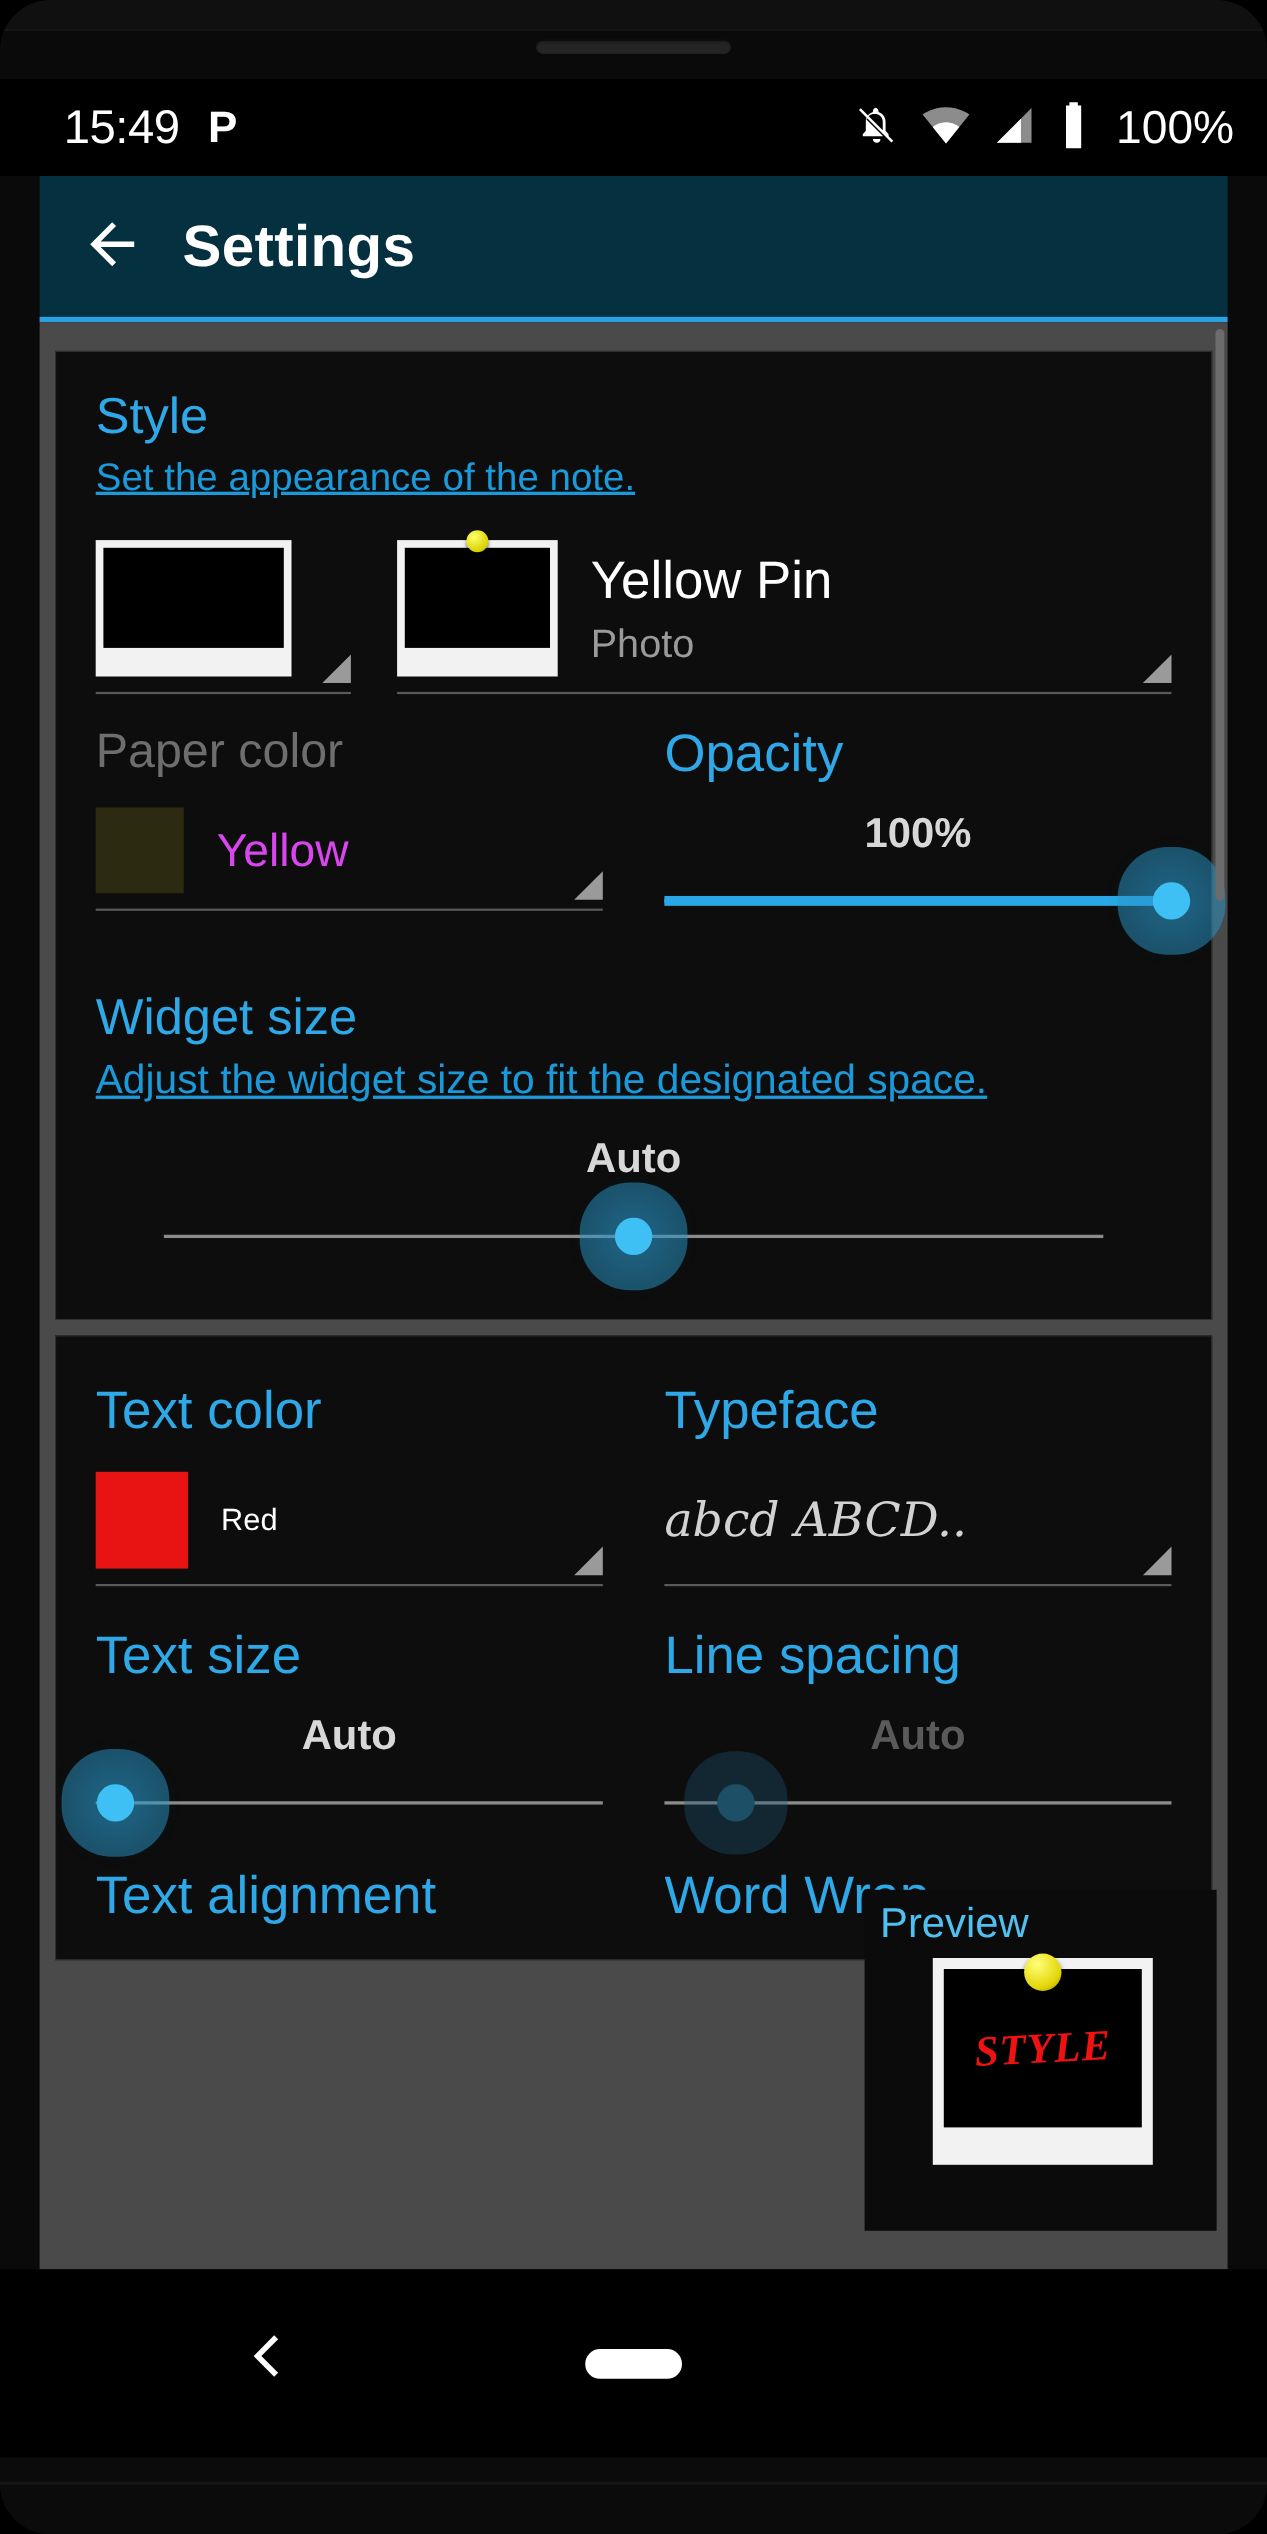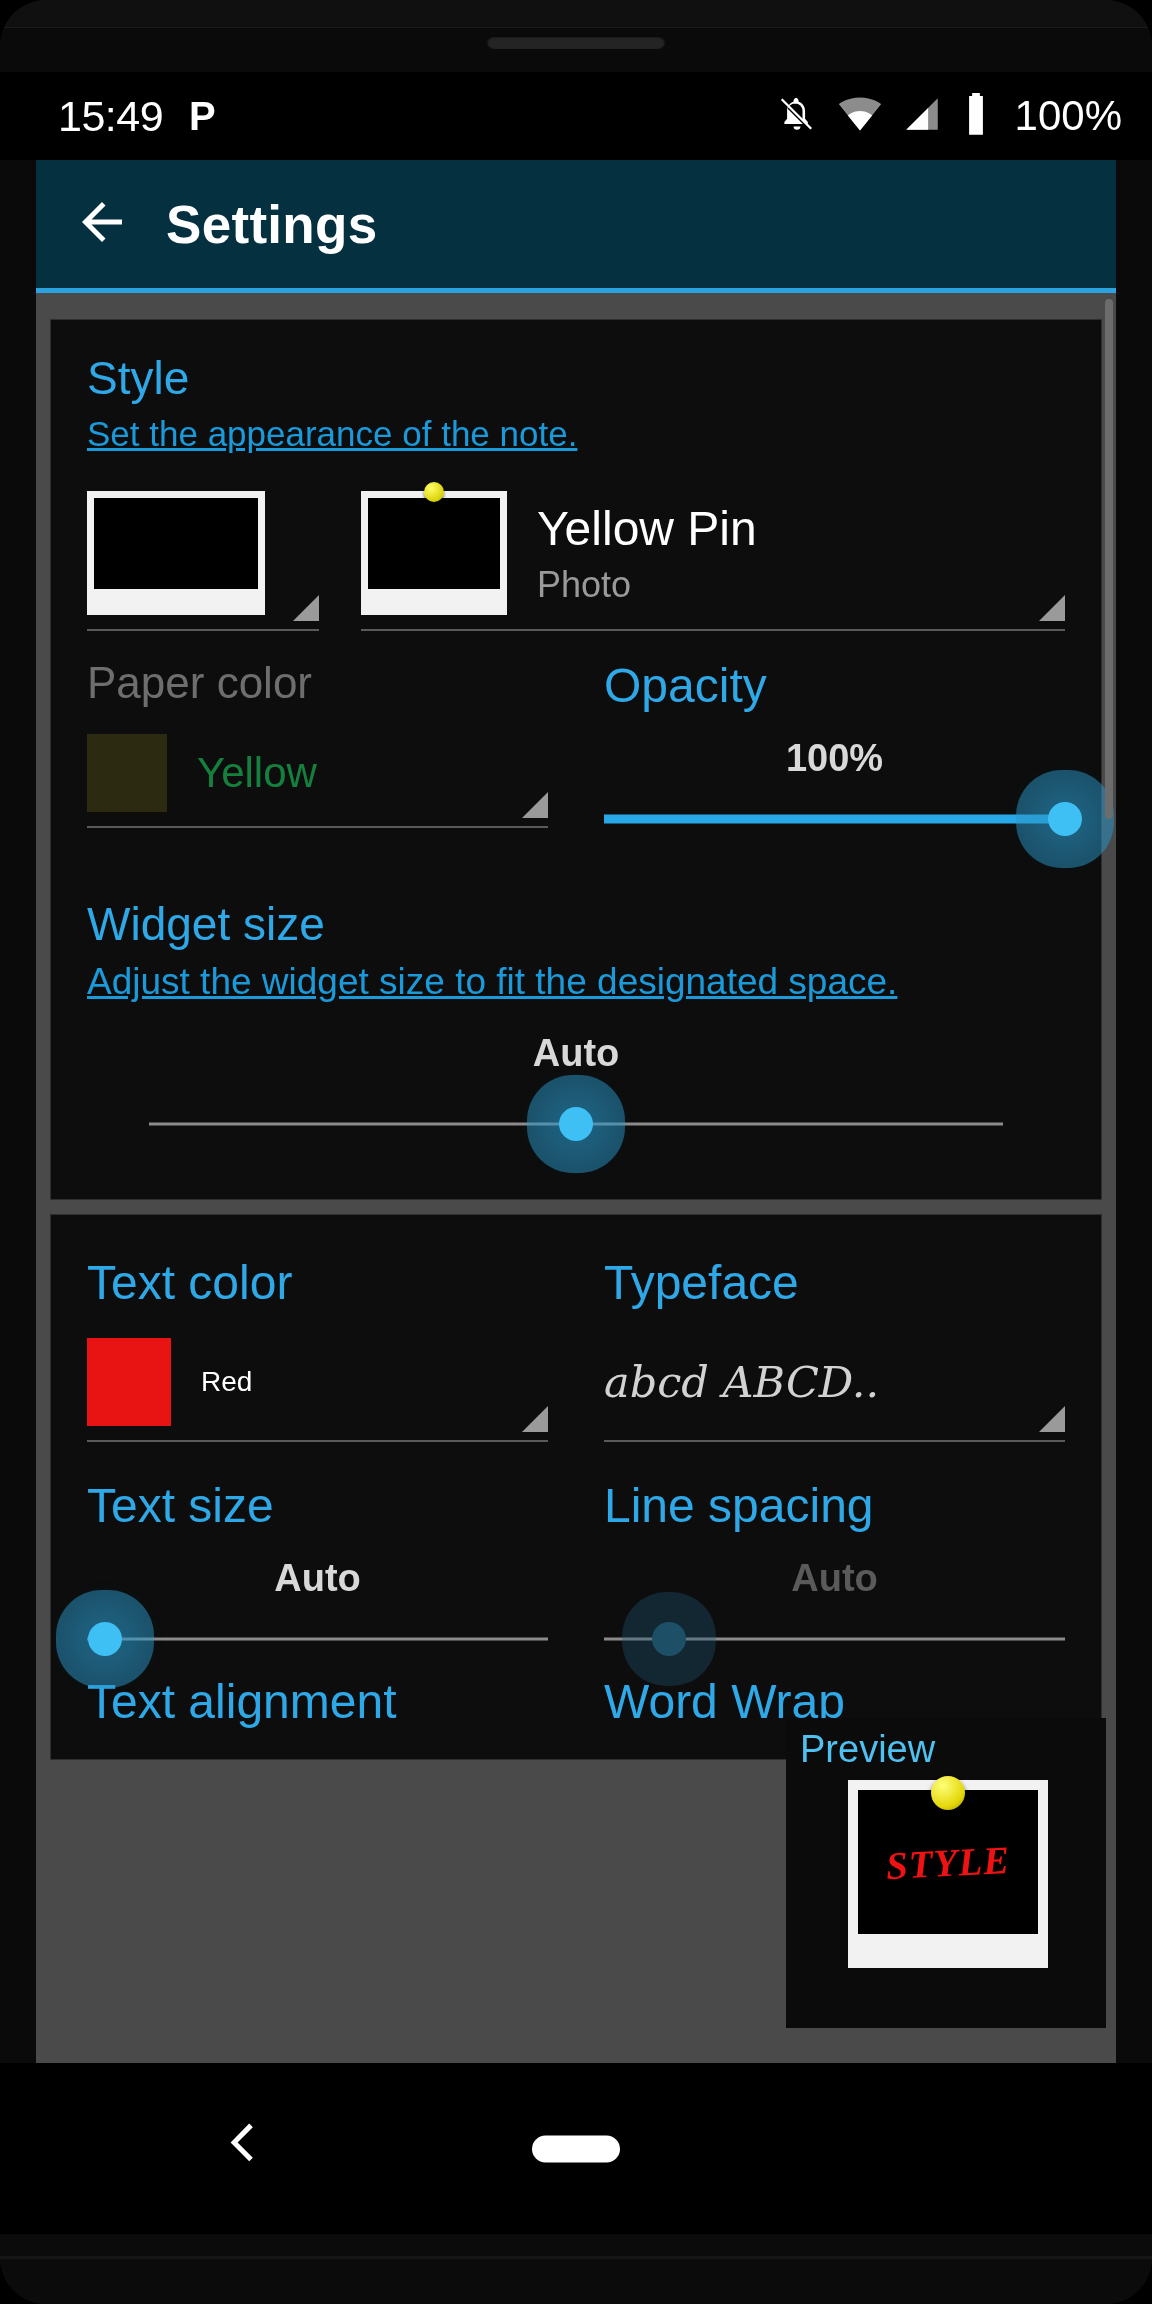--- a/index.html
+++ b/index.html
@@ -88,21 +88,21 @@
     position: absolute; right: 3px; top: 6px;
     width: 8px; height: 520px; background: #6c6c6c; border-radius: 4px;
   }
 
   
   .h-title { color: #2fa8e8; font-size: 46px; font-weight: 400; line-height: 1.05; }
   .h-sub   { color: #1a9ada; font-size: 35px; font-weight: 400; line-height: 1.28; margin-top: 10px; text-decoration: underline; }
   .lbl-blue { color: #2fa8e8; font-size: 48px; font-weight: 400; }
   .lbl-dim  { color: #6e6e6e; font-size: 44px; font-weight: 400; }
   .val-white { color: #fff; font-size: 37px; }
-  .val-dim   { color: #15803d; font-size: 37px; }
+  .val-dim   { color: #d946ef; font-size: 37px; }
   .val-sub   { color: #9a9a9a; font-size: 33px; }
 
   
   .spinner { position: relative; padding-bottom: 16px; }
   .spinner::after {
     content:""; position:absolute; right:0; bottom:10px;
     width:0; height:0;
     border-left: 26px solid transparent;
     border-bottom: 26px solid #9a9a9a;
   }
@@ -359,21 +359,21 @@
         <div class="col">
           <div class="lbl-blue">Line spacing</div>
           <div class="slider-val" style="margin-top:24px; color:#5a5a5a;">Auto</div>
           <div class="slider" style="height:70px;">
             <div class="track thin"></div>
             <div class="thumb" style="left:14%; background:#1d4f66; box-shadow:0 0 0 30px rgba(30,90,120,.35);"></div>
           </div>
         </div>
       </div>
 
-      <div class="row2" style="">
+      <div class="row2" style="margin-top:22px;">
         <div class="col">
           <div class="lbl-blue">Text alignment</div>
         </div>
         <div class="col">
           <div class="lbl-blue">Word Wrap</div>
         </div>
       </div>
     </div>
 
     <div class="scrollbar"></div>

